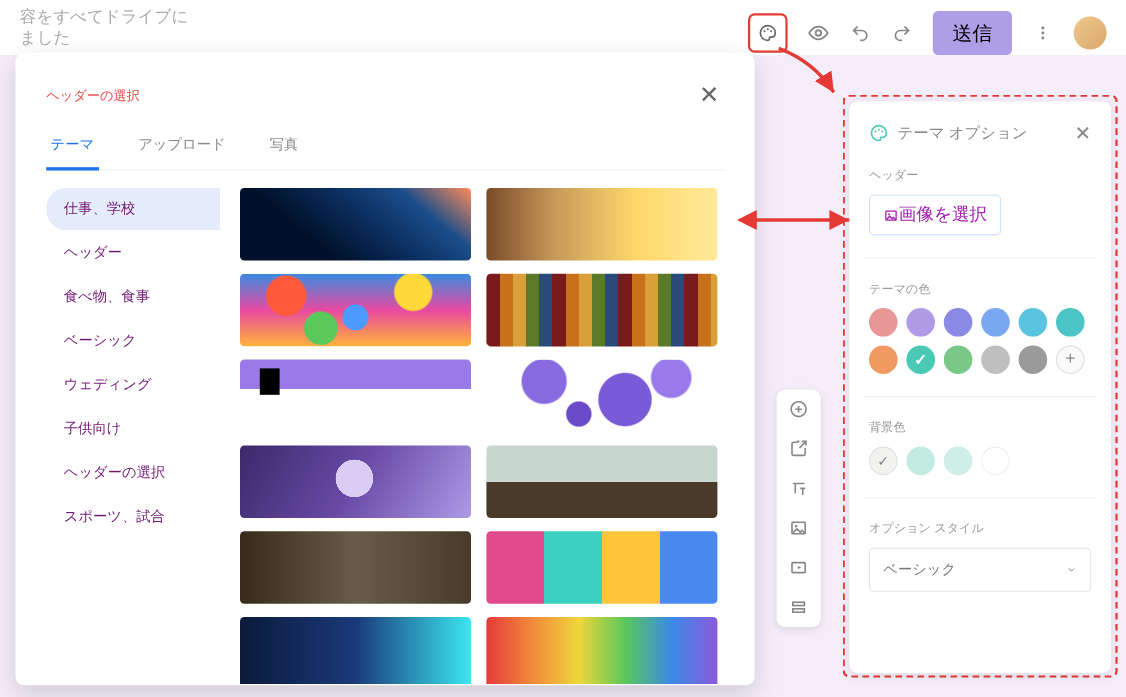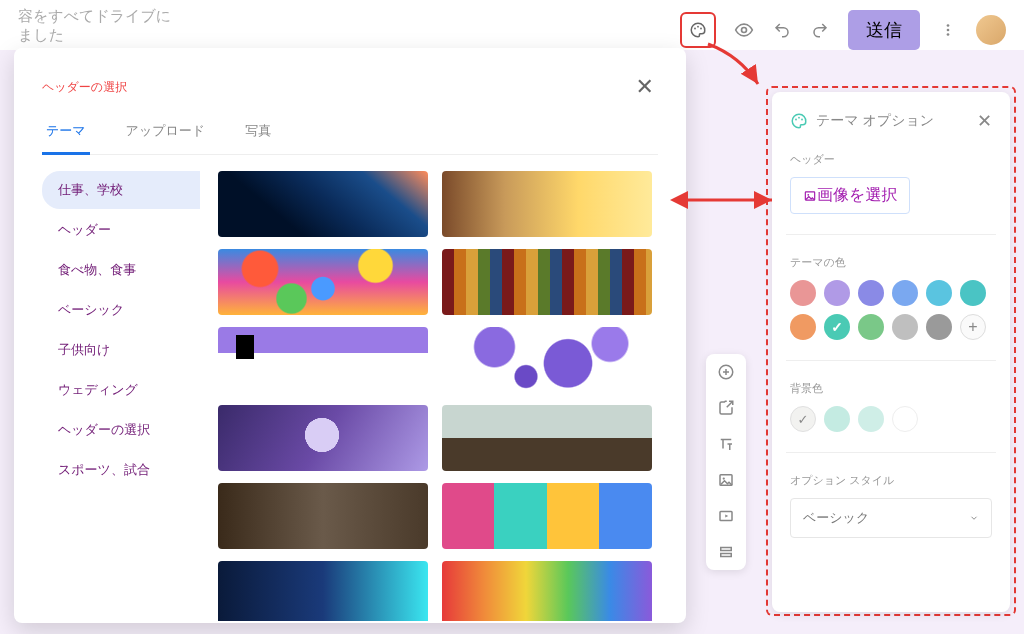--- a/index.html
+++ b/index.html
@@ -126,22 +126,22 @@
     <div class="tab active">テーマ</div>
     <div class="tab">アップロード</div>
     <div class="tab">写真</div>
   </div>
   <div class="modal-body">
     <div class="cat-list">
       <div class="cat-item active">仕事、学校</div>
       <div class="cat-item">ヘッダー</div>
       <div class="cat-item">食べ物、食事</div>
       <div class="cat-item">ベーシック</div>
+      <div class="cat-item">ウェディング</div>
       <div class="cat-item">子供向け</div>
-      <div class="cat-item">ウェディング</div>
       <div class="cat-item">ヘッダーの選択</div>
       <div class="cat-item">スポーツ、試合</div>
     </div>
     <div class="grid">
       <div class="thumb t1"></div>
       <div class="thumb t2"></div>
       <div class="thumb t3"></div>
       <div class="thumb t4"></div>
       <div class="thumb t5"></div>
       <div class="thumb t6"></div>

